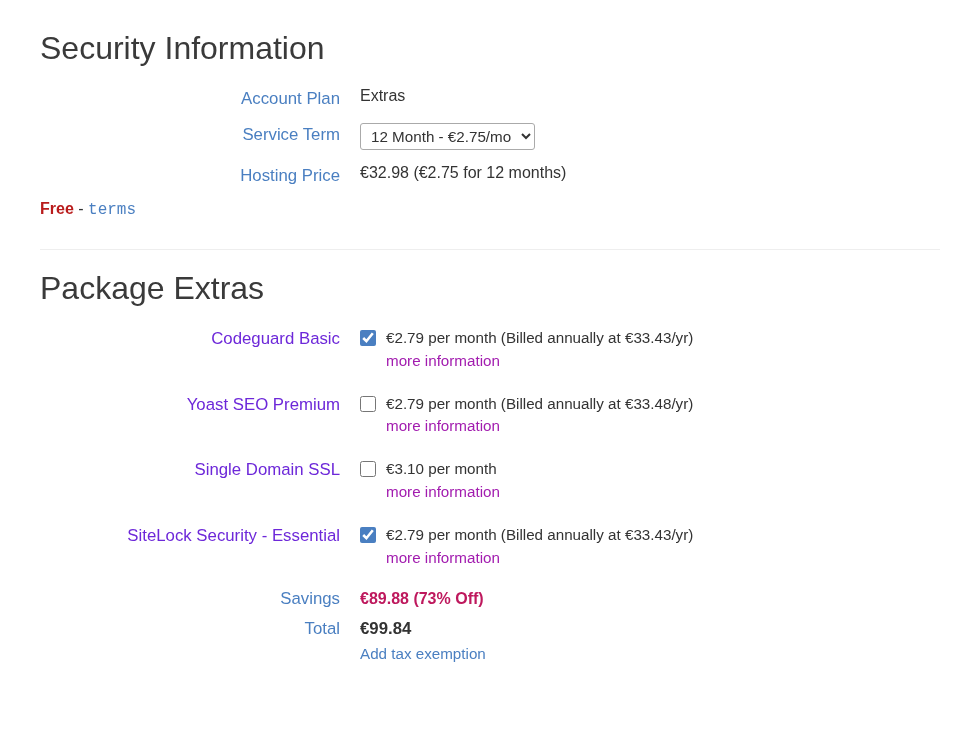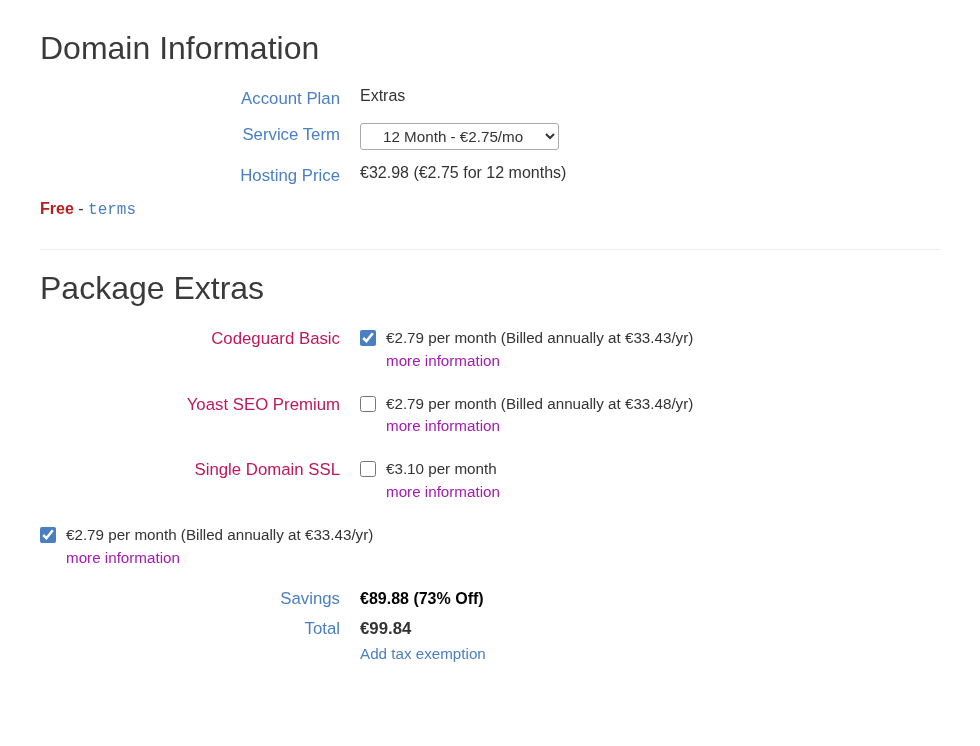--- a/index.html
+++ b/index.html
@@ -46,21 +46,21 @@
     }
 
     .info-value {
       color: #333;
       font-size: 1rem;
     }
 
     .info-value select {
       border: 1px solid #aaa;
       border-radius: 3px;
-      padding: 3px 18px;
+      padding: 3px 6px;
       font-size: 0.95rem;
       color: #333;
       background: #fff;
       cursor: pointer;
     }
 
     .info-value .free-text {
       font-weight: bold;
       color: #b91c1c;
     }
@@ -85,21 +85,21 @@
       display: flex;
       align-items: flex-start;
       margin-bottom: 20px;
     }
 
     .extra-label {
       width: 320px;
       min-width: 320px;
       text-align: right;
       padding-right: 20px;
-      color: #be185d;
+      color: #6d28d9;
       font-size: 1.05rem;
       line-height: 1.4;
     }
 
     .extra-control {
       display: flex;
       align-items: flex-start;
       gap: 10px;
     }
 
@@ -134,21 +134,21 @@
       width: 320px;
       min-width: 320px;
       text-align: right;
       padding-right: 20px;
       color: #4a7fc1;
       font-size: 1.05rem;
     }
 
     .savings-value {
       font-weight: bold;
-      color: #000000;
+      color: #be185d;
       font-size: 1rem;
     }
 
     .total-row {
       display: flex;
       align-items: center;
       margin-bottom: 6px;
     }
 
     .total-label {
@@ -174,21 +174,21 @@
 
     .tax-exemption-link {
       color: #4a7fc1;
       text-decoration: none;
       font-size: 0.95rem;
     }
   </style>
 </head>
 <body>
 
-<h1 class="section-title">Domain Information</h1>
+<h1 class="section-title">Security Information</h1>
 
 <div class="info-table">
 
   <div class="info-row">
     <div class="info-label">Account Plan</div>
     <div class="info-value">Extras</div>
   </div>
 
   <div class="info-row">
     <div class="info-label">Service Term</div>
@@ -233,20 +233,21 @@
       </div>
     </div>
     <div class="extra-row">
       <div class="extra-label">Single Domain SSL</div>
       <div class="extra-control">
         <input type="checkbox" style="">
         <div class="extra-description">€3.10 per month<a href="#" class="more-info">more information</a></div>
       </div>
     </div>
     <div class="extra-row">
+      <div class="extra-label">SiteLock Security - Essential</div>
       <div class="extra-control">
         <input type="checkbox" checked="" style="">
         <div class="extra-description">€2.79 per month (Billed annually at €33.43/yr)<a href="#" class="more-info">more information</a></div>
       </div>
     </div>
   </div>
 
 <div class="savings-row">
   <div class="savings-label">Savings</div>
   <div class="savings-value">€89.88 (73% Off)</div>

